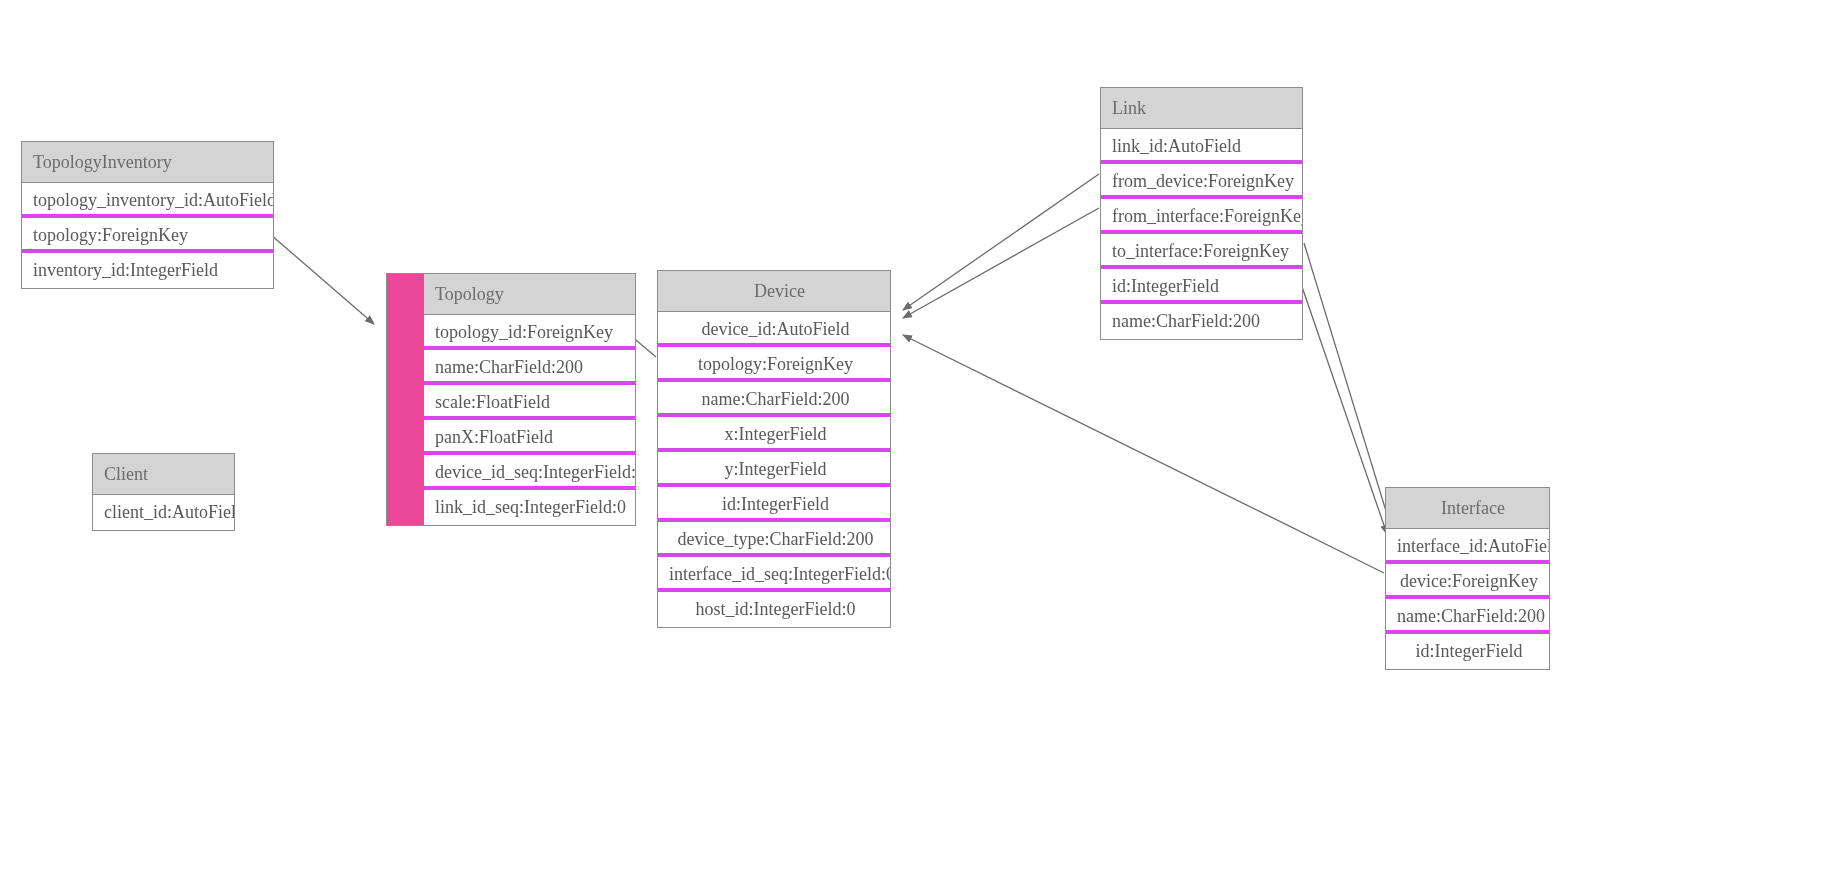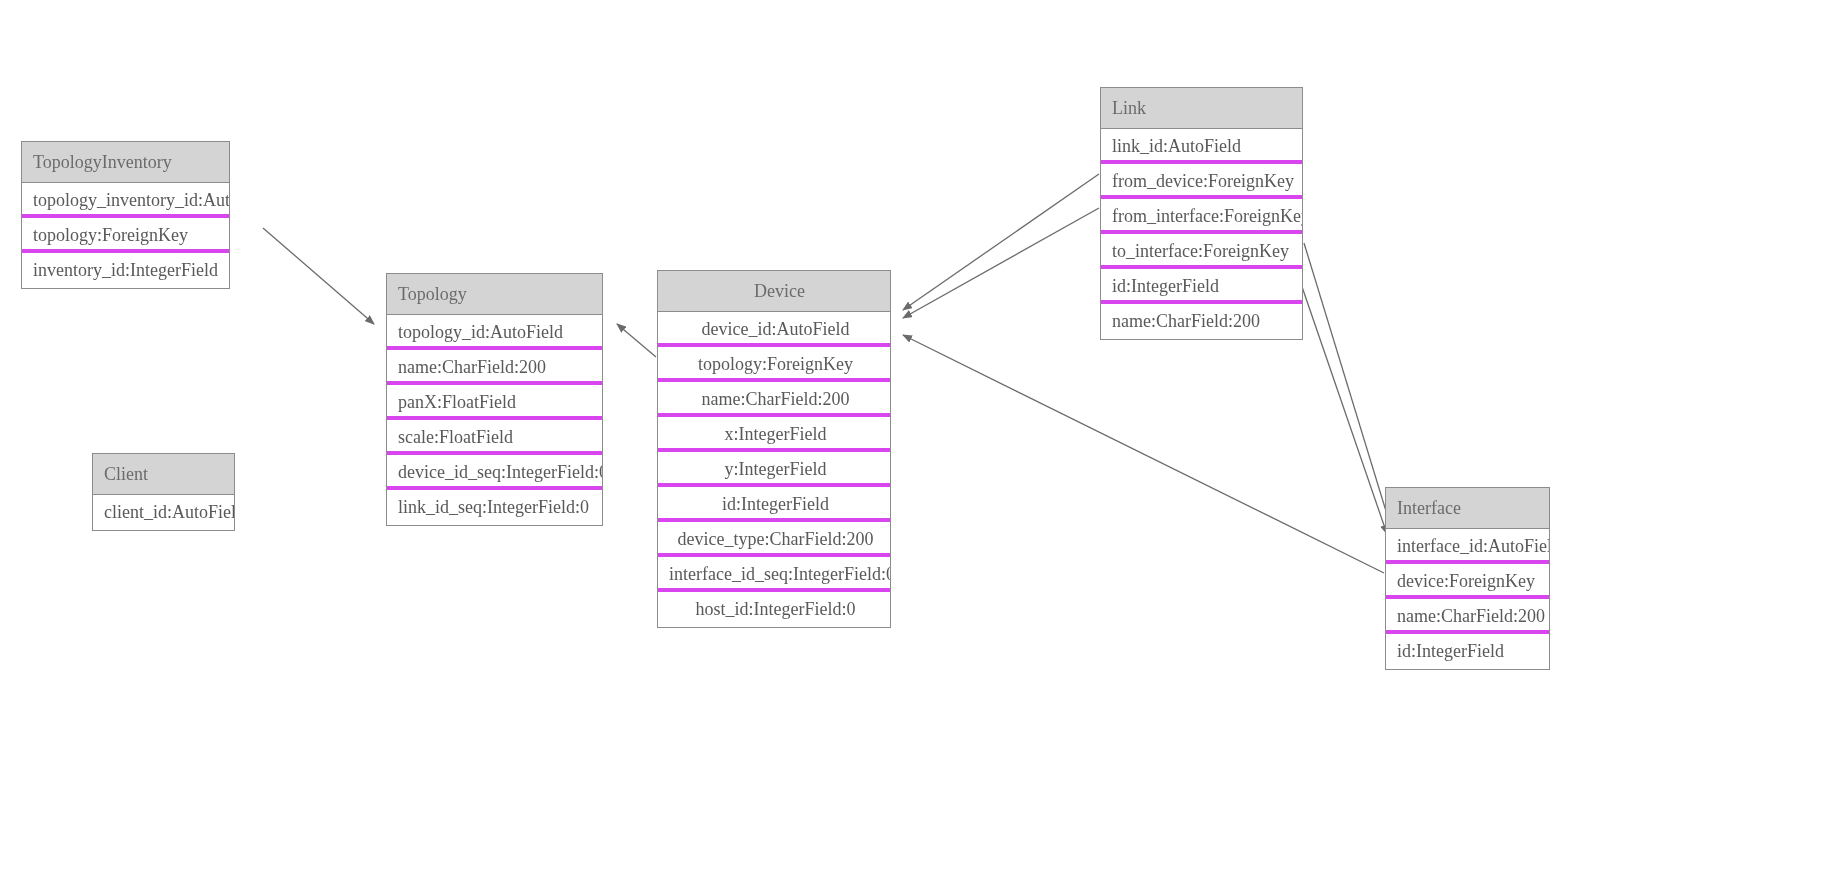--- a/index.html
+++ b/index.html
@@ -79,36 +79,36 @@
     <line x1="1099" y1="208" x2="903" y2="318" stroke="#6b6b6b" stroke-width="1.3" marker-end="url(#arrowhead)"></line>
 
     <line x1="1384" y1="573" x2="903" y2="335" stroke="#6b6b6b" stroke-width="1.3" marker-end="url(#arrowhead)"></line>
 
     <line x1="1304" y1="243" x2="1393" y2="534" stroke="#6b6b6b" stroke-width="1.3" marker-end="url(#arrowhead)"></line>
 
     <line x1="1299" y1="278" x2="1387" y2="534" stroke="#6b6b6b" stroke-width="1.3" marker-end="url(#arrowhead)"></line>
   </svg>
 
   <div id="entity-layer">
-      <div class="entity" style="left: 21px; top: 141px; width: 209px;">
+      <div class="entity" style="left: 21px; top: 141px; width: 253px;">
         <div class="entity-header">TopologyInventory</div>
         <div class="entity-field">topology_inventory_id:AutoField</div>
         <div class="entity-field">topology:ForeignKey</div>
         <div class="entity-field">inventory_id:IntegerField</div>
       </div>
       <div class="entity" style="left: 69px; top: 453px; width: 143px; margin-left: 23px;">
         <div class="entity-header">Client</div>
         <div class="entity-field">client_id:AutoField</div>
       </div>
-      <div class="entity" style="left: 386px; top: 273px; width: 217px;">
+      <div class="entity" style="left: 386px; top: 273px; width: 250px; padding-left: 37px;">
         <div class="entity-header">Topology</div>
-        <div class="entity-field">topology_id:AutoField</div>
+        <div class="entity-field">topology_id:ForeignKey</div>
         <div class="entity-field">name:CharField:200</div>
+        <div class="entity-field">scale:FloatField</div>
         <div class="entity-field">panX:FloatField</div>
-        <div class="entity-field">scale:FloatField</div>
         <div class="entity-field">device_id_seq:IntegerField:0</div>
         <div class="entity-field">link_id_seq:IntegerField:0</div>
       </div>
       <div class="entity" style="left: 657px; top: 270px; width: 234px; text-align: center;">
         <div class="entity-header">Device</div>
         <div class="entity-field">device_id:AutoField</div>
         <div class="entity-field">topology:ForeignKey</div>
         <div class="entity-field">name:CharField:200</div>
         <div class="entity-field">x:IntegerField</div>
         <div class="entity-field">y:IntegerField</div>
@@ -119,21 +119,21 @@
       </div>
       <div class="entity" style="left: 1100px; top: 87px; width: 203px;">
         <div class="entity-header">Link</div>
         <div class="entity-field">link_id:AutoField</div>
         <div class="entity-field">from_device:ForeignKey</div>
         <div class="entity-field">from_interface:ForeignKey</div>
         <div class="entity-field">to_interface:ForeignKey</div>
         <div class="entity-field">id:IntegerField</div>
         <div class="entity-field">name:CharField:200</div>
       </div>
-      <div class="entity" style="left: 1385px; top: 487px; width: 165px;">
+      <div class="entity" style="left: 1385px; top: 487px; width: 165px; text-align: center;">
         <div class="entity-header">Interface</div>
         <div class="entity-field">interface_id:AutoField</div>
         <div class="entity-field">device:ForeignKey</div>
         <div class="entity-field">name:CharField:200</div>
         <div class="entity-field">id:IntegerField</div>
       </div>
     </div>
 
 </div>
 

